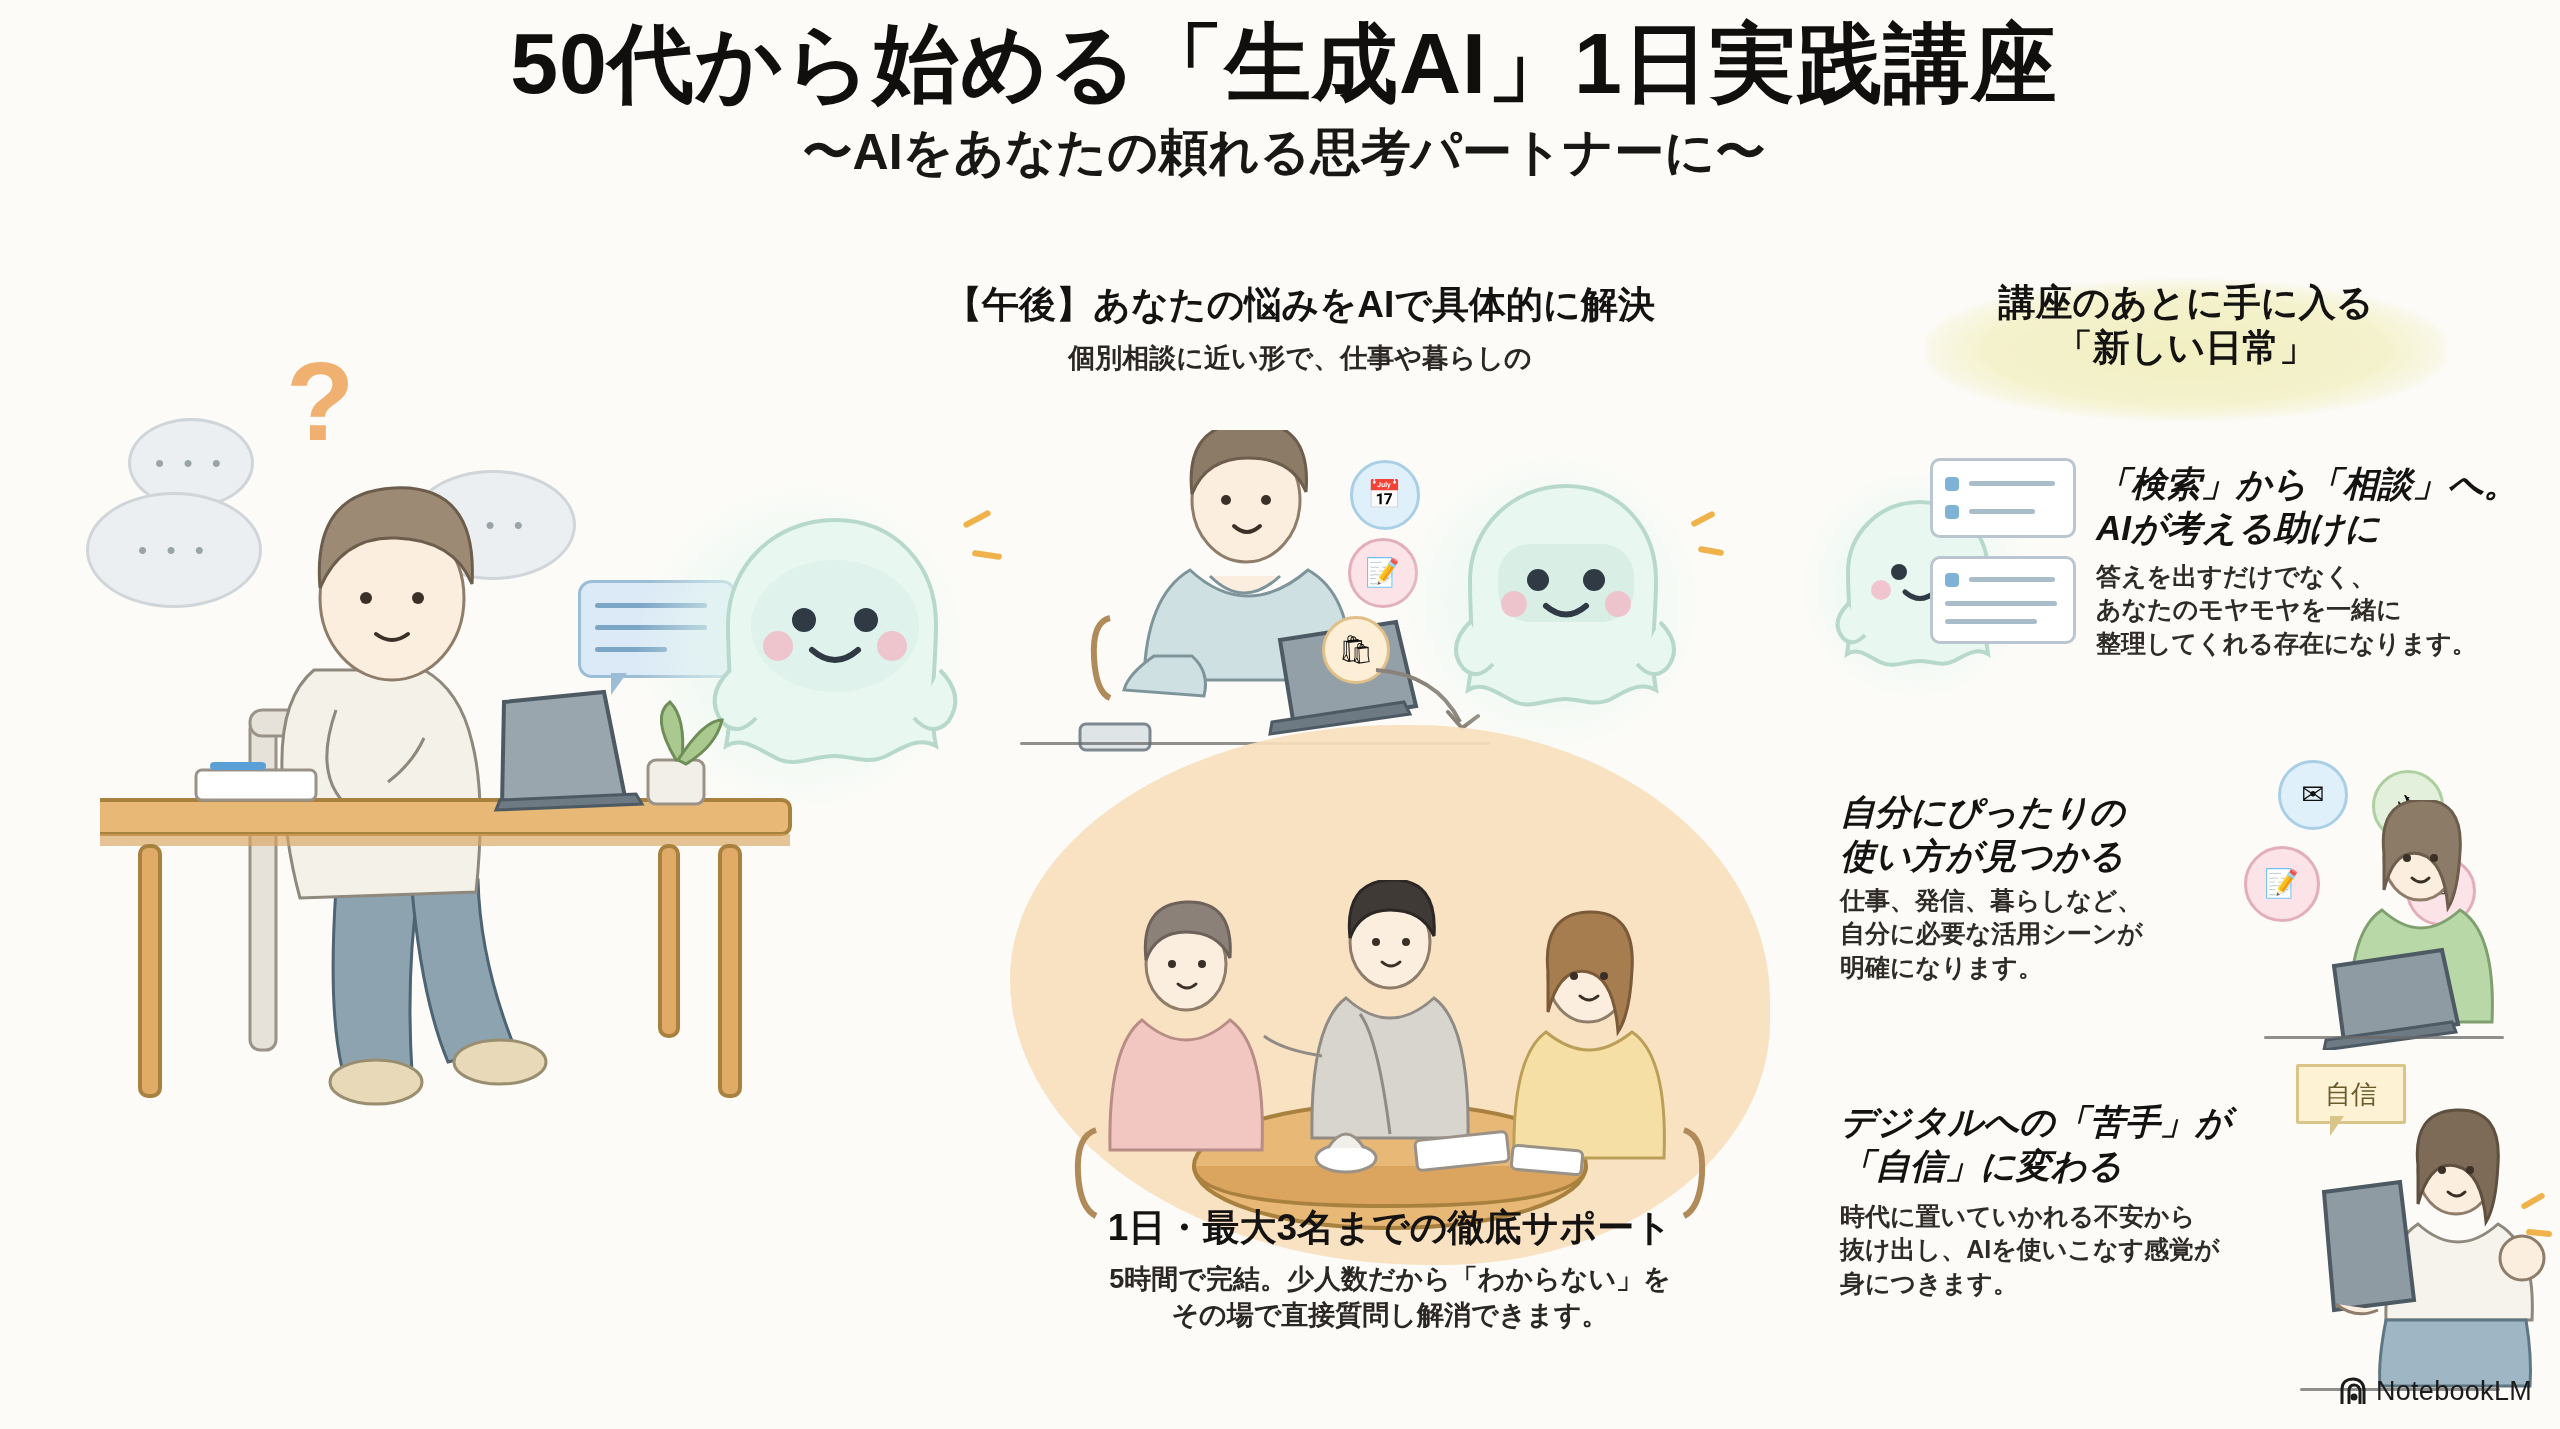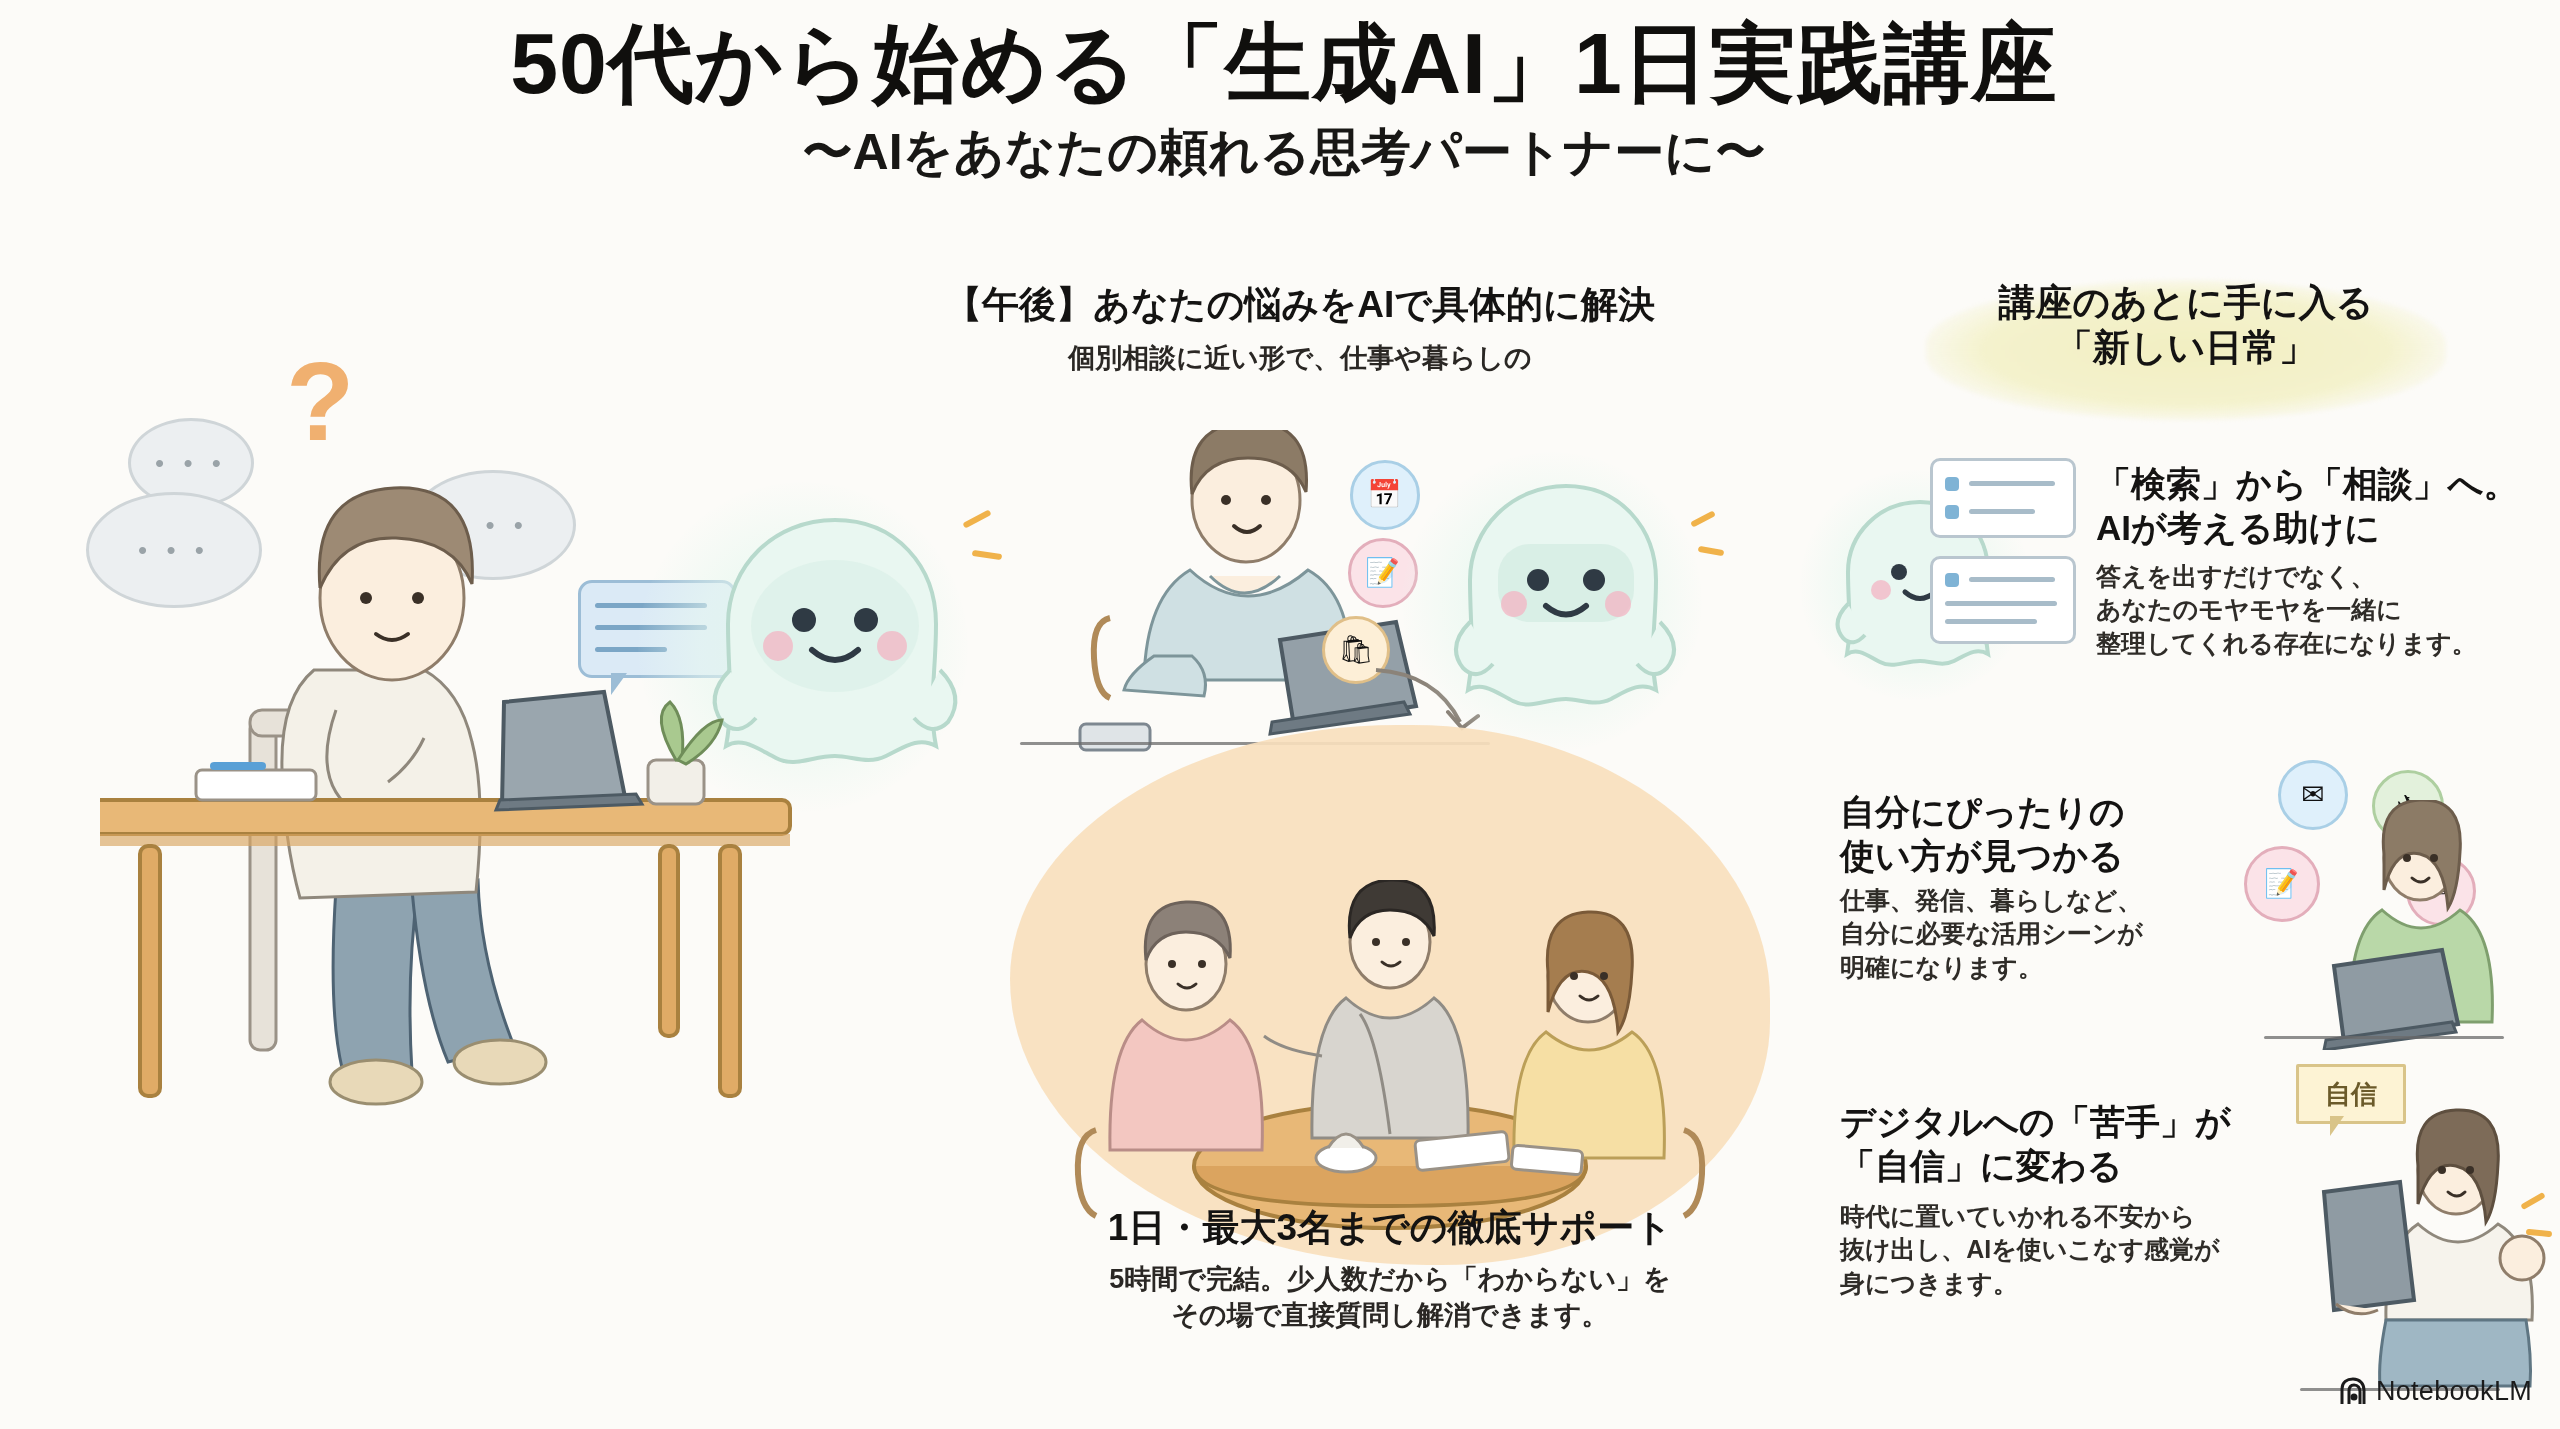--- a/index.html
+++ b/index.html
@@ -22,21 +22,21 @@
     color:#100f0d;line-height:1.06;
   }
   #subtitle{
     margin-top:10px;font-size:50px;font-weight:bold;color:#181715;
     letter-spacing:0px;
   }
 
   
   .sec-head{font-size:37px;font-weight:bold;color:#141312;line-height:1.22;}
   .sec-body{font-size:27px;font-weight:bold;color:#2a2724;line-height:1.32;}
-  .small-head{font-size:35px;font-weight:bold;color:#141312;line-height:1.25;}
+  .small-head{font-size:35px;font-weight:bold;color:#141312;line-height:1.25;font-style:italic;}
   .small-body{font-size:25px;font-weight:bold;color:#2f2c28;line-height:1.34;}
 
   
   .hl{
     position:absolute;border-radius:50%/46%;
     background:radial-gradient(ellipse at center,#f2efc2 0%,#f4f2cd 55%,rgba(248,247,228,0) 78%);
     filter:blur(2px);
   }
 
   
@@ -340,21 +340,21 @@
   <div class="floor-line" style="left:2264px;top:1036px;width:240px;"></div>
 
   <div class="abs" style="left:1840px;top:1100px;width:470px;">
     <div class="small-head">デジタルへの「苦手」が</div>
     <div class="small-head">「自信」に変わる</div>
     <div class="small-body" style="margin-top:12px;">時代に置いていかれる不安から</div>
     <div class="small-body">抜け出し、AIを使いこなす感覚が</div>
     <div class="small-body">身につきます。</div>
   </div>
 
-  <div class="abs" style="left:2296px;top:1064px;width:104px;height:54px;background:#fdf3d4;border:3px solid #d9c489;border-radius:2px;display:flex;align-items:center;justify-content:center;font-size:26px;font-weight:bold;color:#6b5a2a;">自信</div>
+  <div class="abs" style="left:2296px;top:1064px;width:104px;height:54px;background:#fdf3d4;border:3px solid #d9c489;border-radius:2px;display:flex;align-items:center;justify-content:center;font-size:26px;font-weight:normal;color:#6b5a2a;">自信</div>
   <div class="bubble-tail abs" style="left:2330px;top:1116px;border-width:20px 14px 0 0;border-color:#d9c489 transparent transparent transparent;"></div>
 
   <svg class="abs" style="left:2306px;top:1108px;" width="250" height="280" viewBox="0 0 250 280">
     <ellipse cx="150" cy="62" rx="38" ry="44" fill="#fbeede" stroke="#8f7d6a" stroke-width="3"></ellipse>
     <path d="M112 58 q-6 -54 38 -56 q46 -2 42 54 q-2 42 -12 58 q-4 -50 -30 -56 q-26 -6 -38 38 Z" fill="#7d6b58" stroke="#5e4f3f" stroke-width="3"></path>
     <circle cx="136" cy="62" r="4" fill="#3a3027"></circle>
       <circle cx="164" cy="62" r="4" fill="#3a3027"></circle>
     <path d="M142 84 q9 8 17 0" stroke="#3a3027" stroke-width="3" fill="none" stroke-linecap="round"></path>
     <path d="M112 116 q-34 22 -32 96 l146 0 q4 -74 -34 -96 q-20 18 -40 18 q-20 0 -40 -18 Z" fill="#f6f3ec" stroke="#8f887c" stroke-width="3"></path>
     <path d="M80 212 q-8 40 -6 66 l150 0 q2 -30 -4 -66 Z" fill="#9fb7c4" stroke="#5f7683" stroke-width="3"></path>

